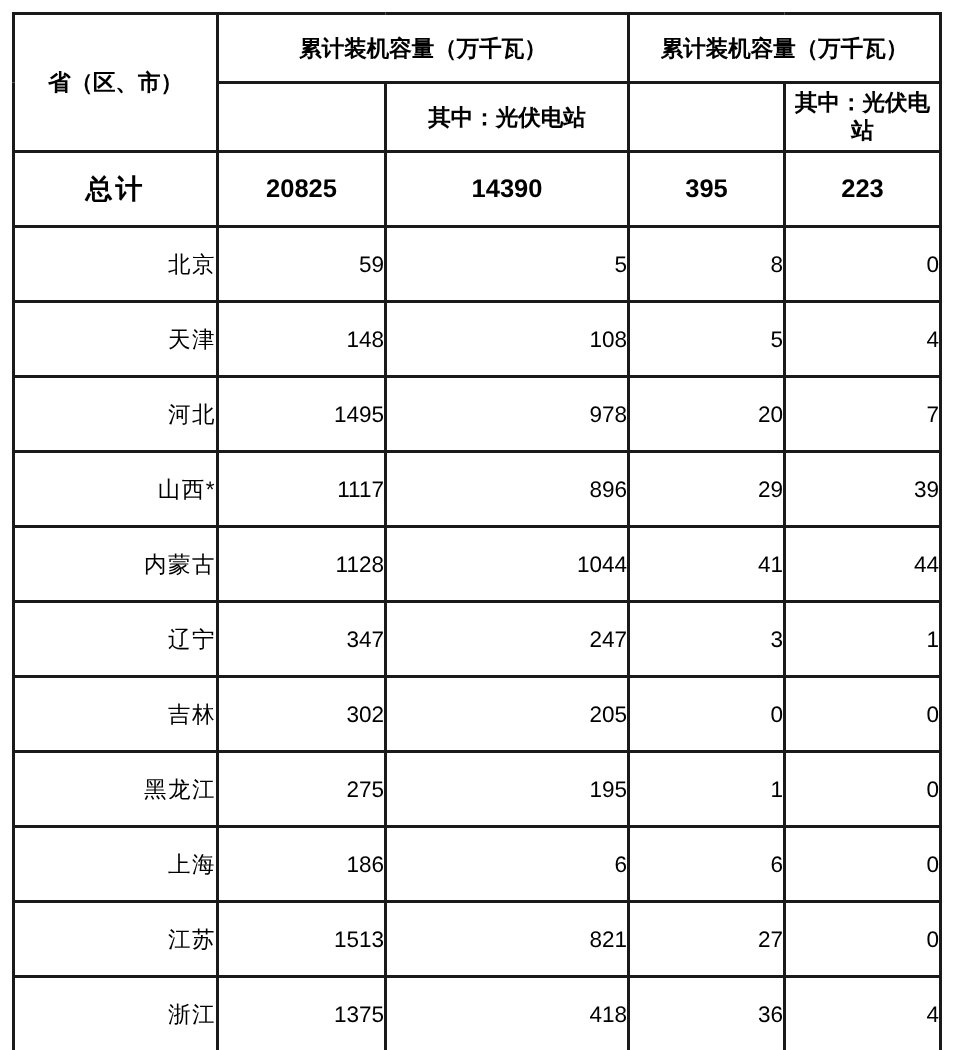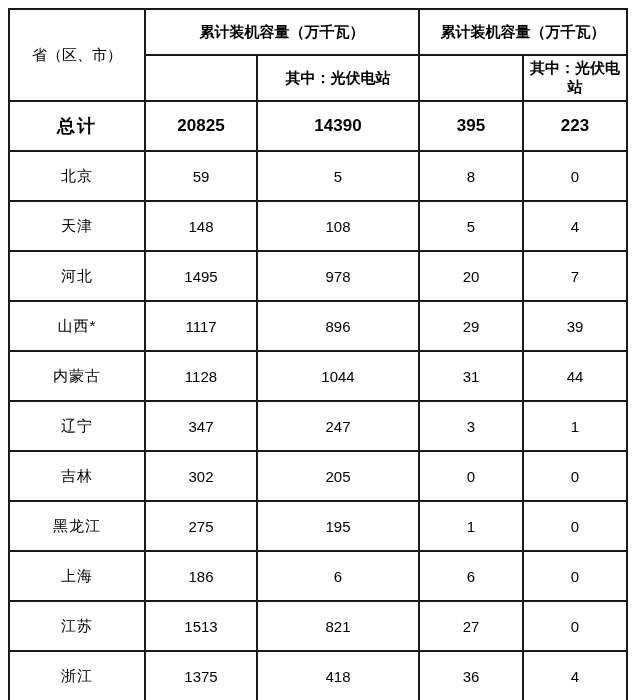--- a/index.html
+++ b/index.html
@@ -40,32 +40,32 @@
   col.c-cum  { width: 112px; }
   col.c-cumpv{ width: 162px; }
   col.c-new  { width: 104px; }
   col.c-newpv{ width: 104px; }
 
   td.hdr {
     font-weight: bold;
     font-size: 15.5px;
   }
   td.prov-head {
-    font-weight: normal;
+    font-weight: bold;
     font-size: 15.5px;
   }
   td.sub {
     font-weight: bold;
     font-size: 15px;
   }
   tr.head-row-1 td { height: 44px; }
   tr.head-row-2 td { height: 44px; }
   tr.total-row td { height: 48px; font-weight: bold; font-size: 17px; }
   tr.total-row td.total-label { font-size: 18px; letter-spacing: 2px; }
-  tr.data-row td { height: 48px; }
+  tr.data-row td { height: 48px; text-align: right; }
   td.prov-cell {
     font-size: 15.5px;
     letter-spacing: 1px;
   }
   td.num {
     font-size: 15px;
   }
 </style>
 </head>
 <body>
@@ -125,21 +125,21 @@
         <td class="prov-cell">山西*</td>
         <td class="num">1117</td>
         <td class="num">896</td>
         <td class="num">29</td>
         <td class="num">39</td>
       </tr>
       <tr class="data-row">
         <td class="prov-cell">内蒙古</td>
         <td class="num">1128</td>
         <td class="num">1044</td>
-        <td class="num">31</td>
+        <td class="num">41</td>
         <td class="num">44</td>
       </tr>
       <tr class="data-row">
         <td class="prov-cell">辽宁</td>
         <td class="num">347</td>
         <td class="num">247</td>
         <td class="num">3</td>
         <td class="num">1</td>
       </tr>
       <tr class="data-row">

